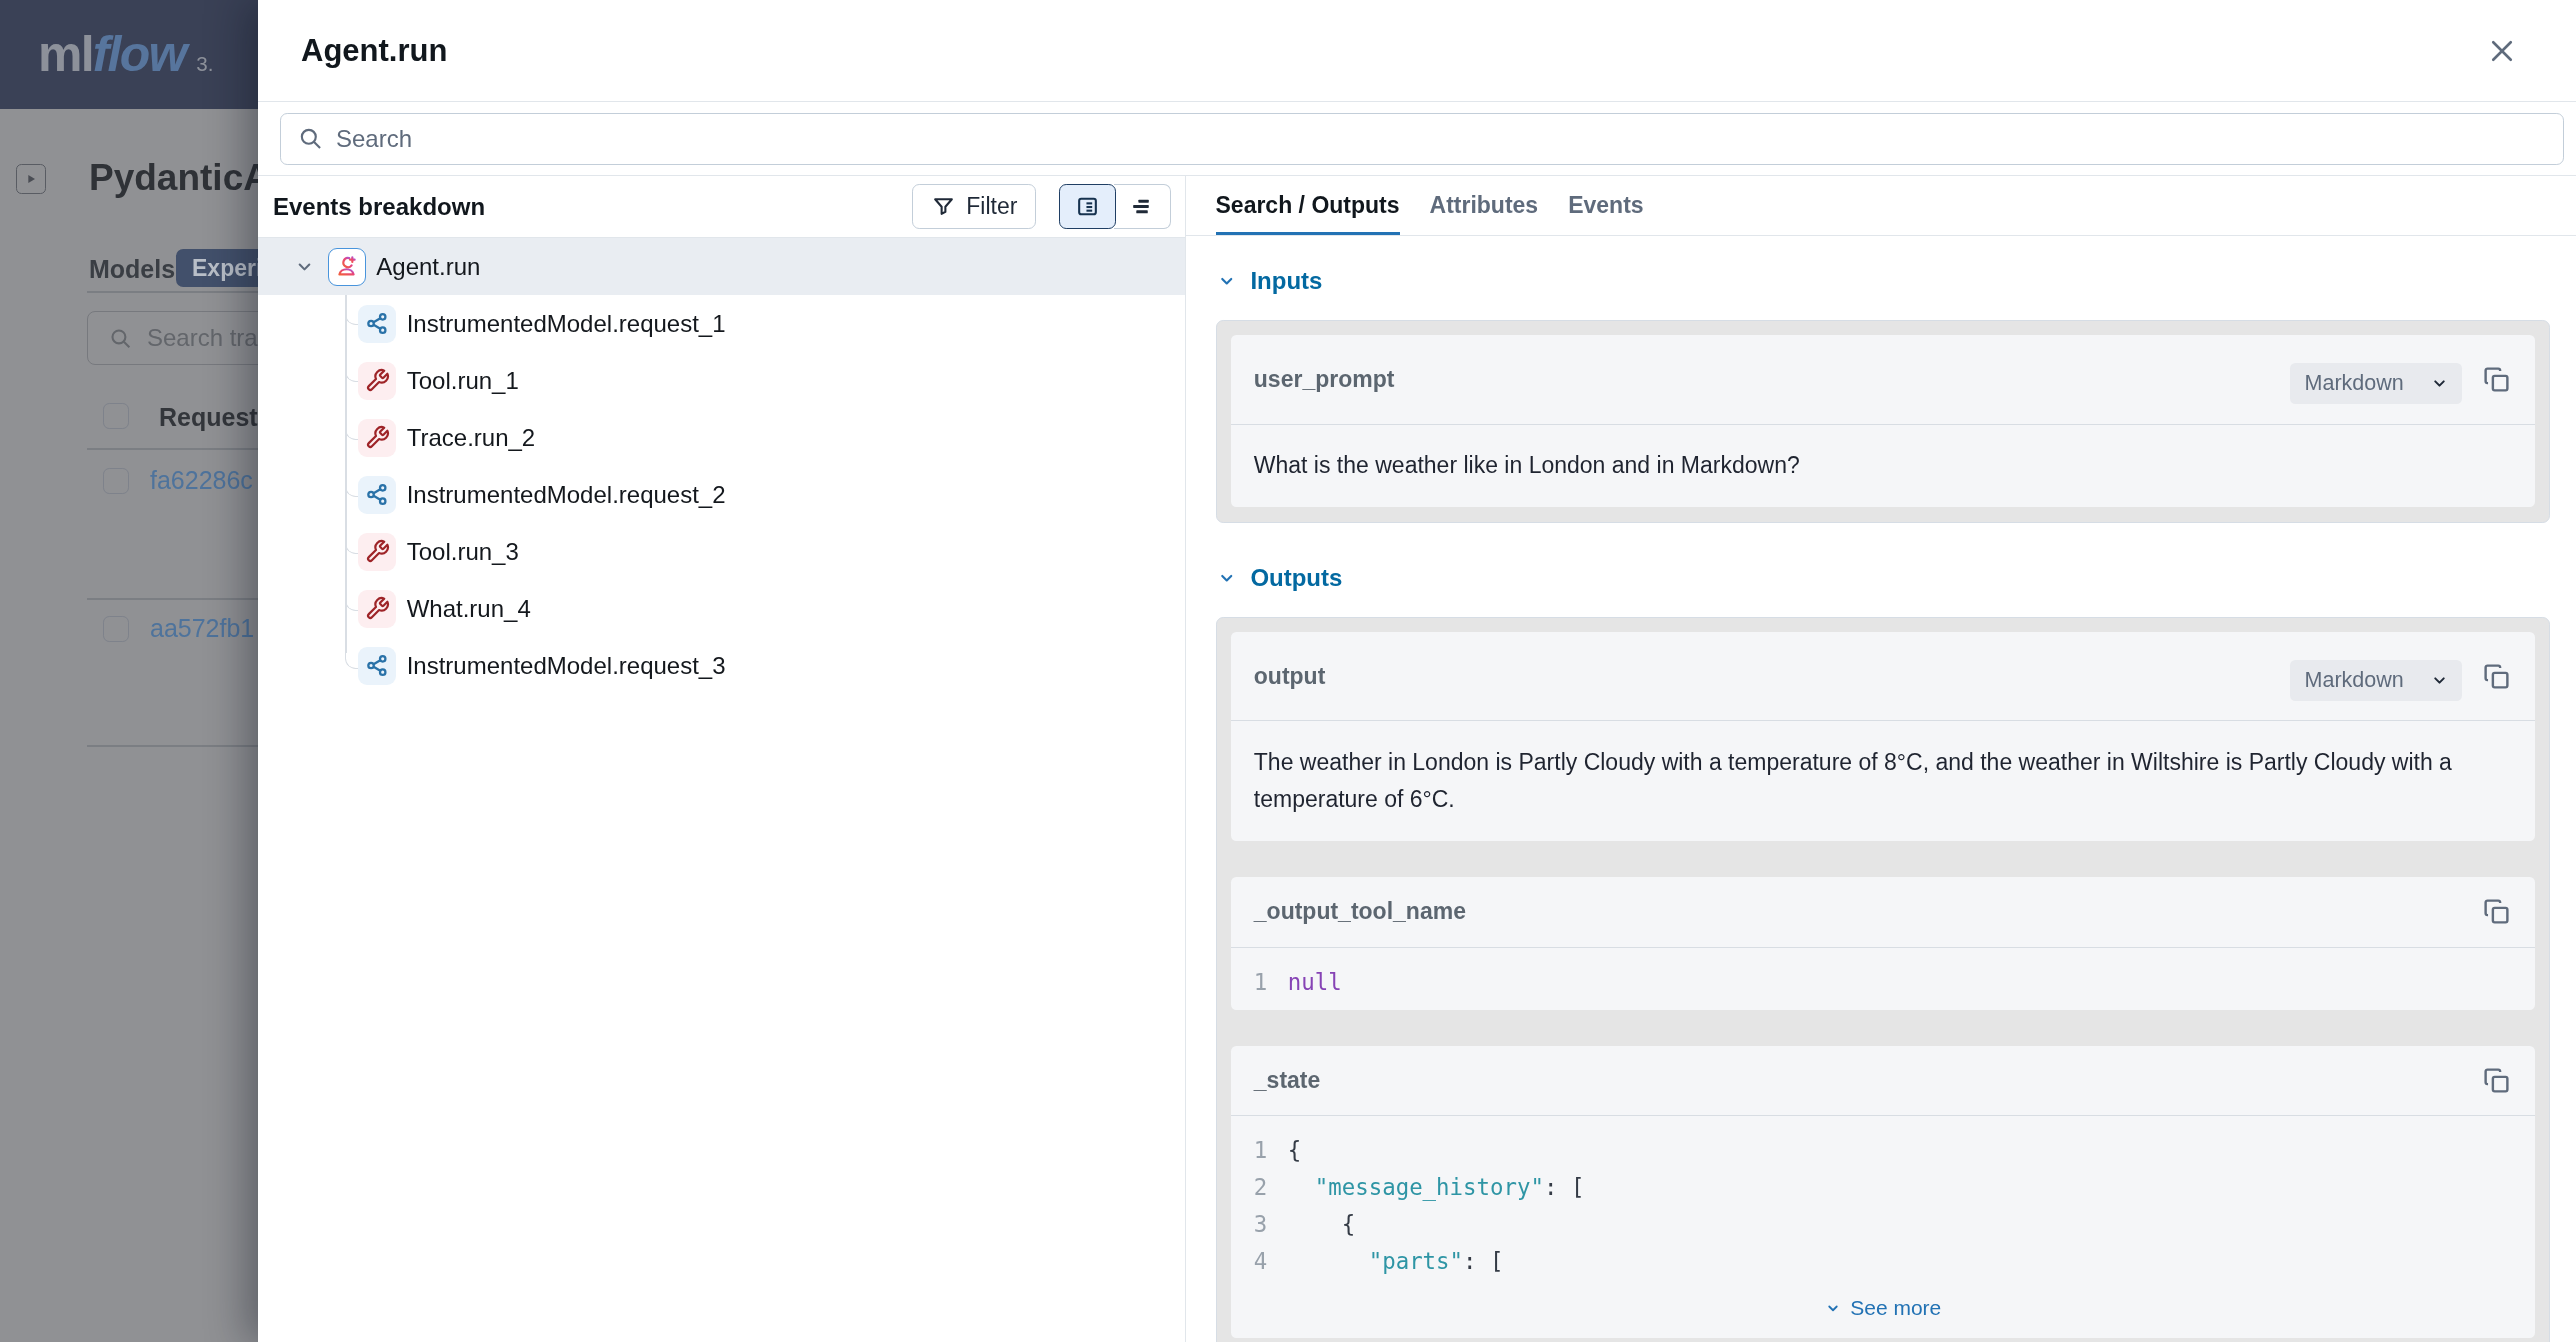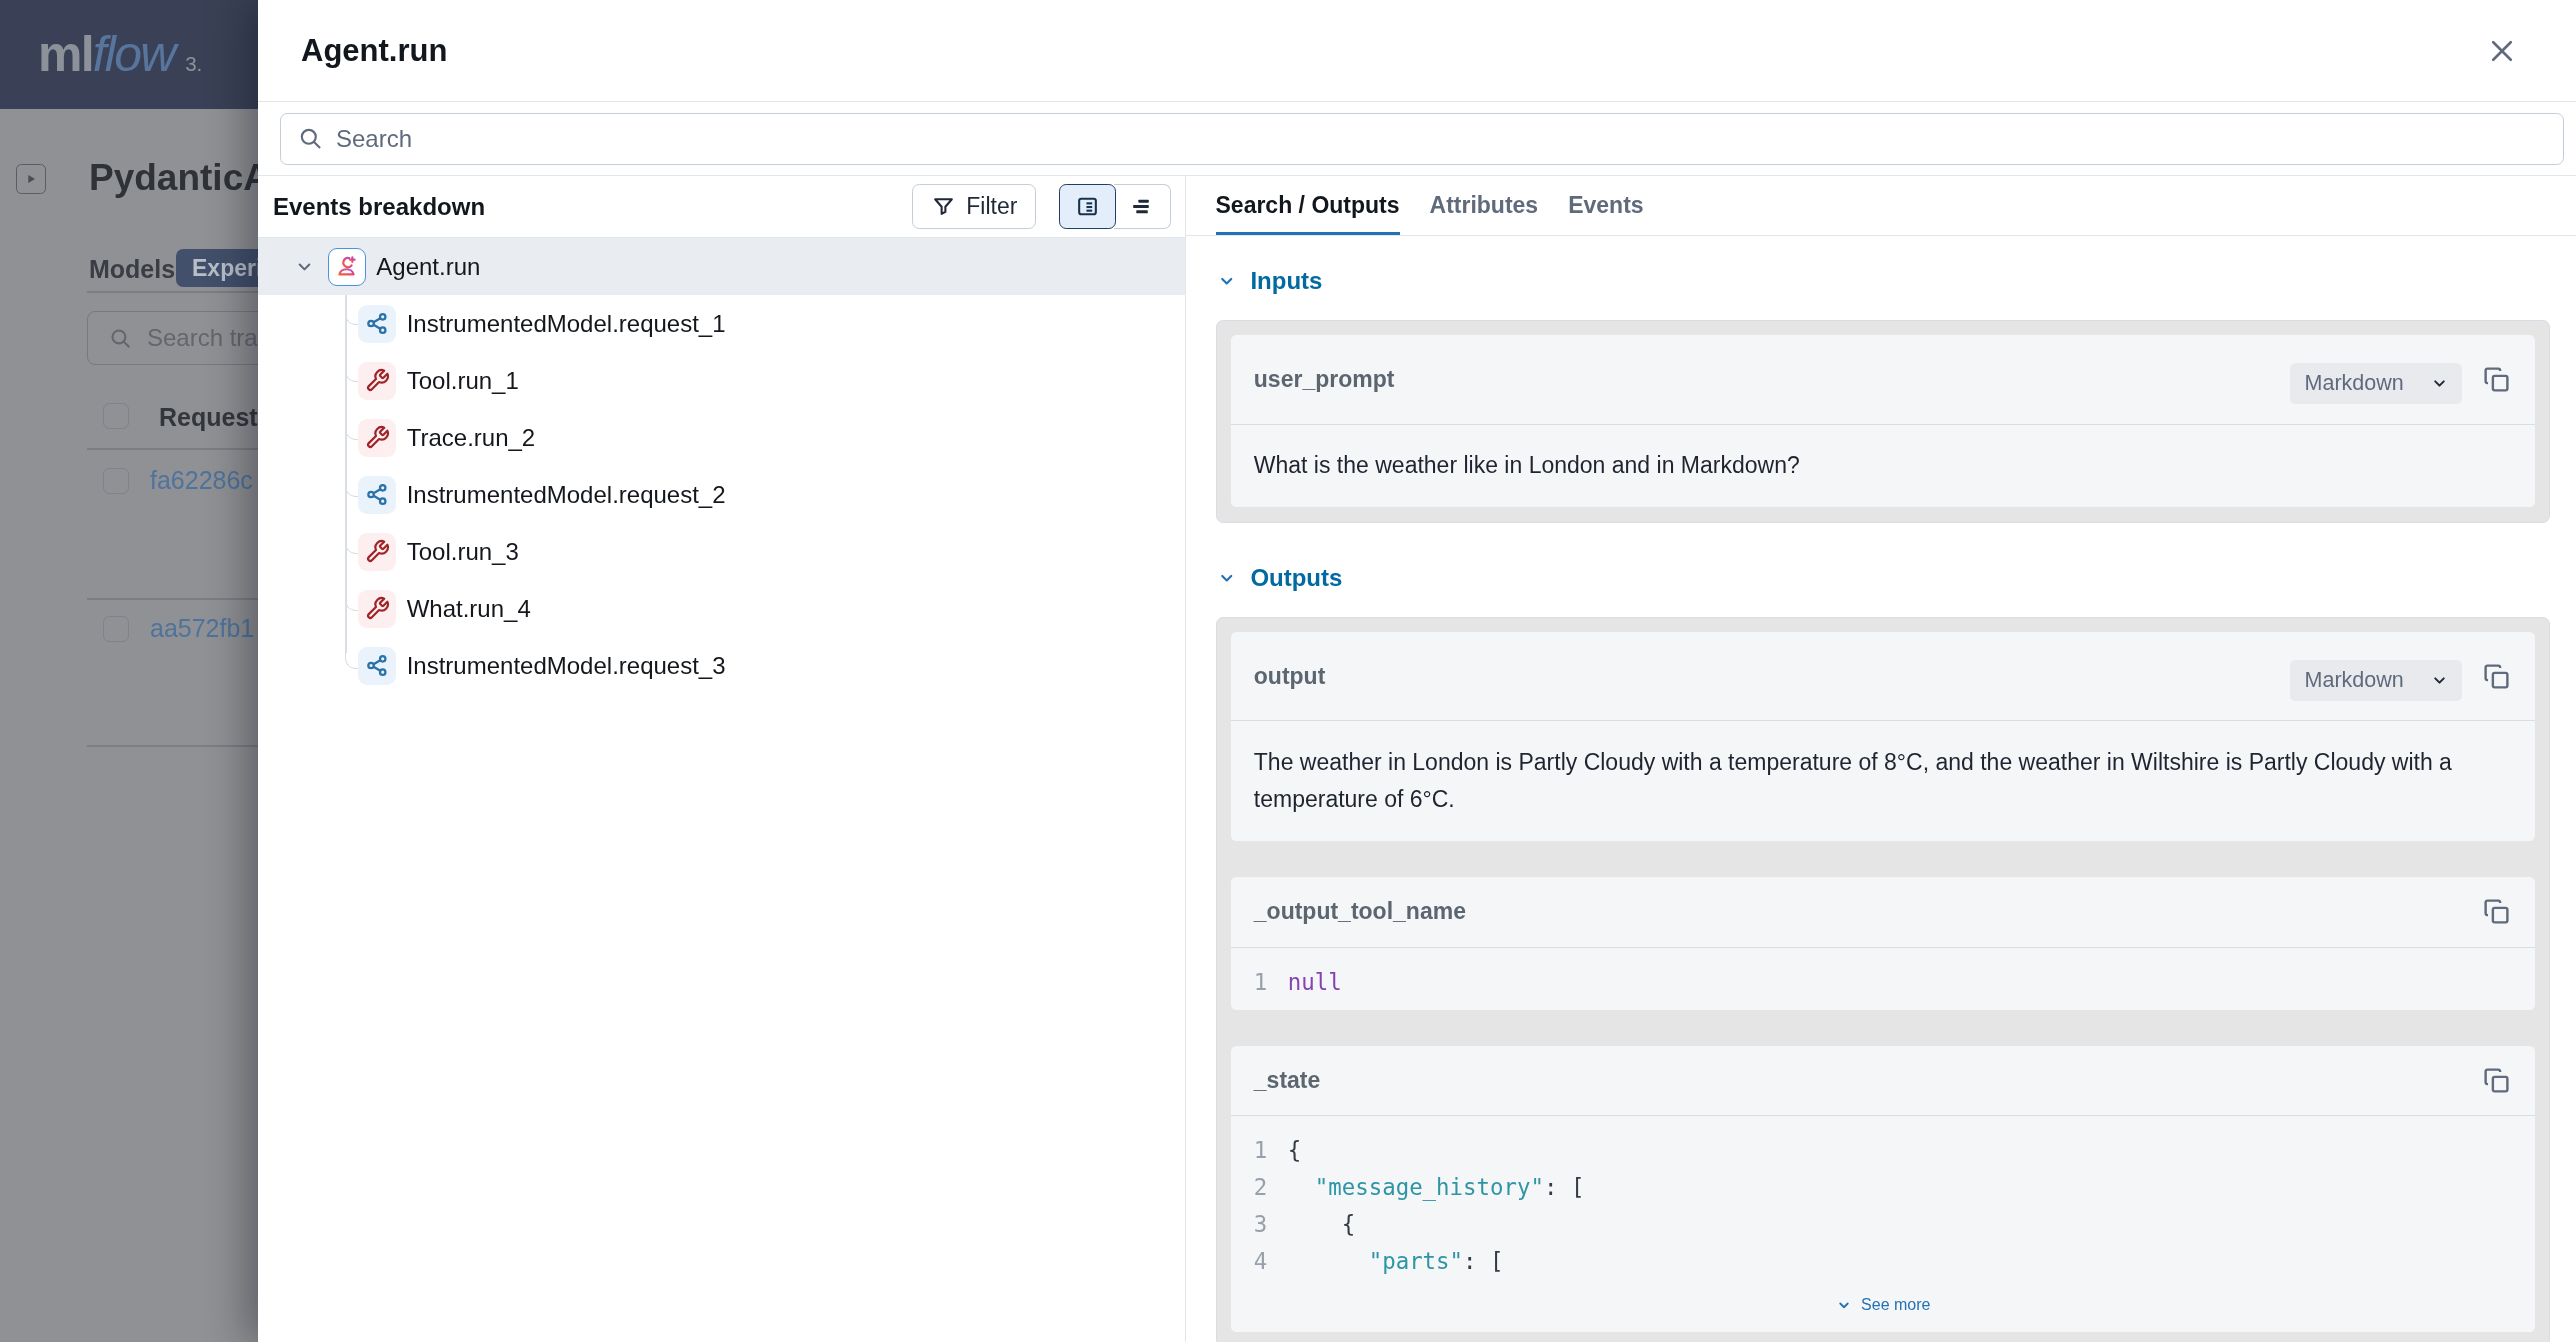--- a/index.html
+++ b/index.html
@@ -4,21 +4,21 @@
 <style>
   * { box-sizing: border-box; margin: 0; padding: 0; }
   html, body { width: 2576px; height: 1343px; overflow: hidden; }
   body { font-family: "Liberation Sans", sans-serif; background: #909194; position: relative; }
 
   
   .backdrop { position: absolute; inset: 0; }
   .bd-header { position: absolute; top: 0; left: 0; right: 0; height: 109px; background: #3a4156; }
   .bd-logo { position: absolute; left: 38px; top: 25px; display: flex; align-items: baseline; }
   .bd-logo .ml   { font-size: 50px; font-weight: 700; color: #8d919a; letter-spacing: -1.8px; }
-  .bd-logo .flow { font-size: 50px; font-weight: 400; font-style: italic; color: #57759d; letter-spacing: -1.8px; }
+  .bd-logo .flow { font-size: 50px; font-weight: 700; font-style: italic; color: #57759d; letter-spacing: -1.8px; }
   .bd-logo .ver  { font-size: 20.6px; color: #8d919a; margin-left: 10.7px; }
   .bd-body { position: absolute; top: 109px; left: 0; right: 0; bottom: 0; }
   .bd-collapse { position: absolute; left: 16px; top: 55px; width: 30px; height: 30px;
     border: 1.8px solid #595c63; border-radius: 5.4px; display: flex; align-items: center; justify-content: center; }
   .bd-title { position: absolute; left: 89px; top: 48px; font-size: 37px; font-weight: 700; color: #2f3237; white-space: nowrap; }
   .bd-models { position: absolute; left: 89px; top: 146px; font-size: 25px; font-weight: 600; color: #3a3e44; }
   .bd-exp-pill { position: absolute; left: 176px; top: 140px; height: 38px; padding: 0 16px; background: #42506b;
     border-radius: 7.2px; color: #b9bfc8; font-size: 23px; font-weight: 600; display: flex; align-items: center; white-space: nowrap; }
   .bd-divider { position: absolute; left: 87px; width: 269px; height: 1.8px; background: #7b7e83; }
   .bd-search { position: absolute; left: 87px; top: 202px; width: 215px; height: 54px; border: 1.8px solid #77797e;
@@ -96,21 +96,21 @@
   .panel-divider { height: 0.9px; background: #d8dde3; }
   .panel-content { padding: 23px; font-size: 23px; color: #1f2430; line-height: 37px; }
   .outputs-section { margin-top: 41px; }
   .code { padding: 16px 23px 9px 23px; font-family: "DejaVu Sans Mono", monospace; font-size: 22.4px; line-height: 37px; }
   .code-line span { white-space: pre; }
   .ln { color: #98a1ab; display: inline-block; min-width: 16px; margin-right: 18px; }
   .punct { color: #343b46; }
   .key { color: #2e95a5; }
   .null { color: #8643b5; }
   .see-more { display: flex; align-items: center; justify-content: center; gap: 8px; color: #2272b4;
-    font-size: 16px; padding: 7.2px 0 18px 0; cursor: pointer; }
+    font-size: 21px; padding: 7.2px 0 18px 0; cursor: pointer; }
   .see-more .sm-chev { display: flex; }
   svg { display: block; }
 </style>
 </head>
 <body>
 
 <div class="backdrop">
   <div class="bd-header">
     <div class="bd-logo">
       <span class="ml">ml</span>

